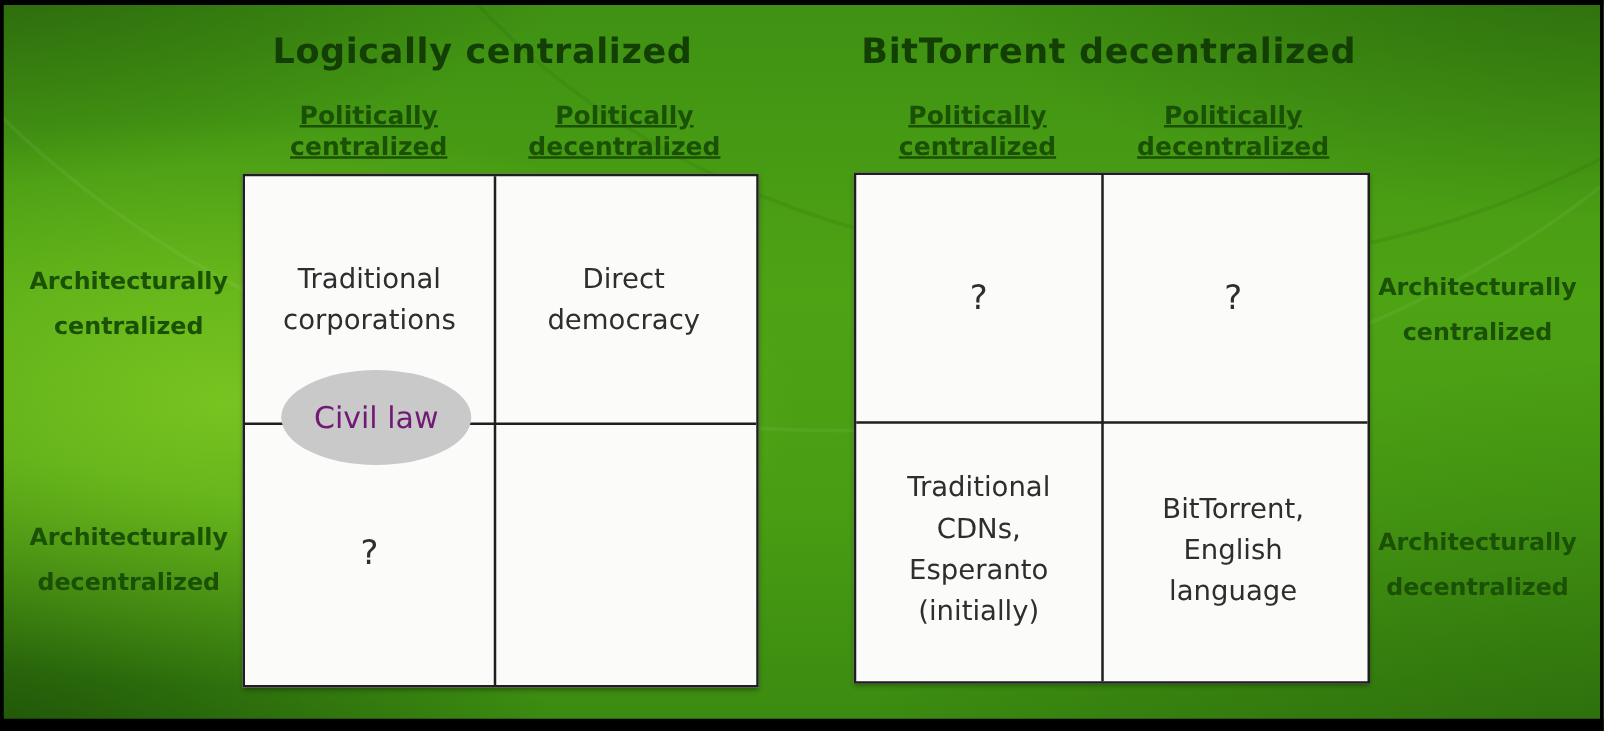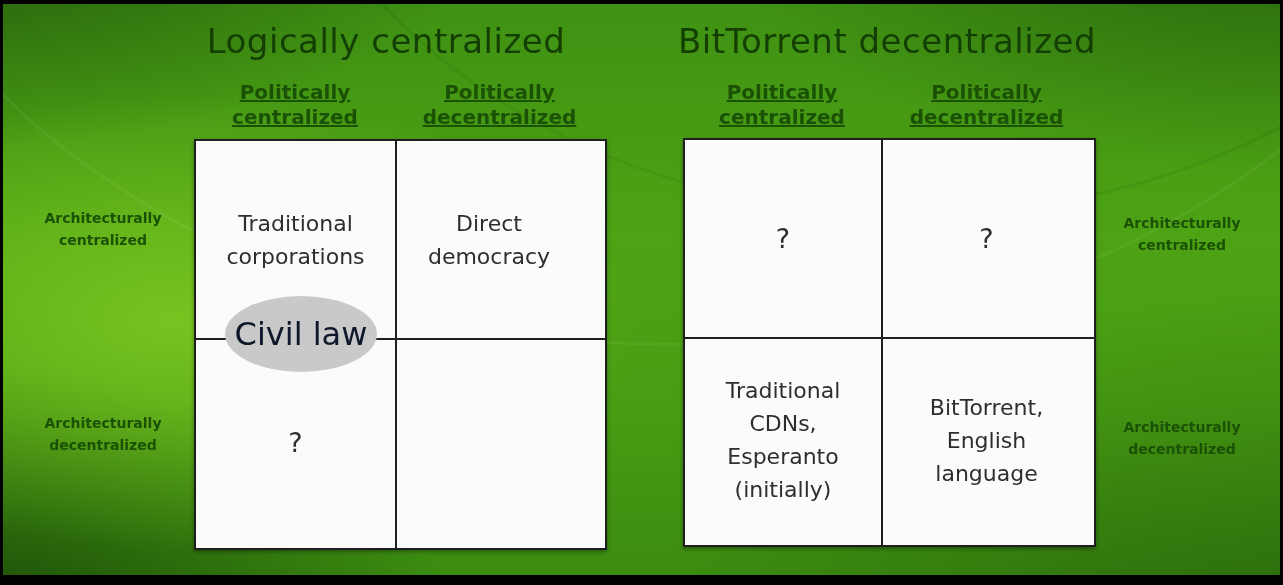--- a/index.html
+++ b/index.html
@@ -19,60 +19,60 @@
   .swirl-1 { width:1700px; height:1300px; left:-180px; top:-960px; }
   .swirl-2 { width:1300px; height:1000px; left:260px; top:-790px; border-color:rgba(0,40,0,0.07); }
 
   .bar { position:absolute; background:#000; z-index:20; }
   .bar-top    { left:0; top:0; width:100%; height:4px; }
   .bar-bottom { left:0; bottom:0; width:100%; height:10px; }
   .bar-left   { left:0; top:0; width:3px; height:100%; }
   .bar-right  { right:0; top:0; width:3px; height:100%; }
 
   .matrix-title {
-    position:absolute; text-align:center; font-size:34px; line-height:42px;
-    font-weight:400; color:var(--title-text,#143f04); letter-spacing:0.5px;
+    position:absolute; text-align:center; font-size:28px; line-height:42px;
+    font-weight:700; color:var(--title-text,#143f04); letter-spacing:0.5px;
   }
   .col-header, .row-label {
     position:absolute; text-align:center; font-weight:bold;
     color:var(--label-text,#1b5105); white-space:pre-line;
   }
   .col-header { font-size:20px; line-height:25px;text-decoration:underline; }
-  .row-label  { font-size:14px; line-height:22px; }
+  .row-label  { font-size:19px; line-height:36px; }
 
   .grid {
     position:absolute; background:var(--cell-bg,#fbfbfa);
     border:2px solid var(--cell-border,#1f1f1f);
     box-shadow:0 2px 4px rgba(0,0,0,0.35);
   }
   .div-v { position:absolute; top:0; bottom:0; width:2px; background:var(--cell-border,#1f1f1f); }
   .div-h { position:absolute; left:0; right:0; height:2px; background:var(--cell-border,#1f1f1f); }
   .cell {
     position:absolute; display:flex; align-items:center; justify-content:center;
     text-align:center; font-size:22px; line-height:33px;
     color:var(--cell-text,#2e2e2e); white-space:pre-line;
   }
   .cell.qmark { font-size:27px; }
 
   .ellipse {
     position:absolute; left:225px; top:296px; width:152px; height:76px;
     background:var(--ellipse-bg,#c9c9c9); border-radius:50%;
     display:flex; align-items:center; justify-content:center;
-    font-size:32px; color:#0f172a; z-index:6;
+    font-size:24px; color:#701a75; z-index:6;
   }
 
   
   .t-left   { left:176px; top:20px;  width:420px; }
   .ch-l1    { left:194px; top:80px;  width:202px; }
   .ch-l2    { left:396px; top:80px;  width:207px; }
   .grid-l   { left:194px; top:139px; width:409px; height:407px; }
   .grid-l .div-v { left:199px; }
   .grid-l .div-h { top:197px; }
   .grid-l .c-tl { left:0;     top:0;     width:199px; height:197px; }
-  .grid-l .c-tr { left:191px; top:0;     width:204px; height:197px; }
+  .grid-l .c-tr { left:201px; top:0;     width:204px; height:197px; }
   .grid-l .c-bl { left:0;     top:199px; width:199px; height:204px; }
   .grid-l .c-br { left:201px; top:199px; width:204px; height:204px; }
   .rl-l1 { left:13px; top:207px; width:180px; }
   .rl-l2 { left:13px; top:412px; width:180px; }
 
   
   .t-right  { left:667px; top:20px;  width:440px; }
   .ch-r1    { left:683px; top:80px;  width:198px; }
   .ch-r2    { left:881px; top:80px;  width:211px; }
   .grid-r   { left:683px; top:138px; width:409px; height:405px; }

